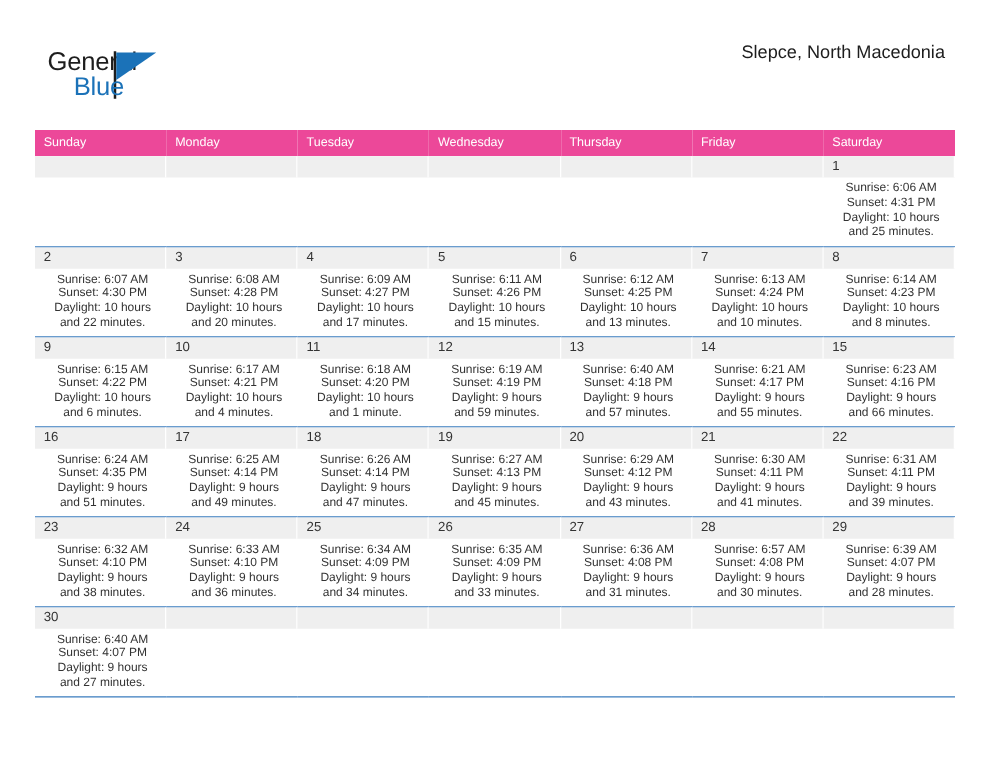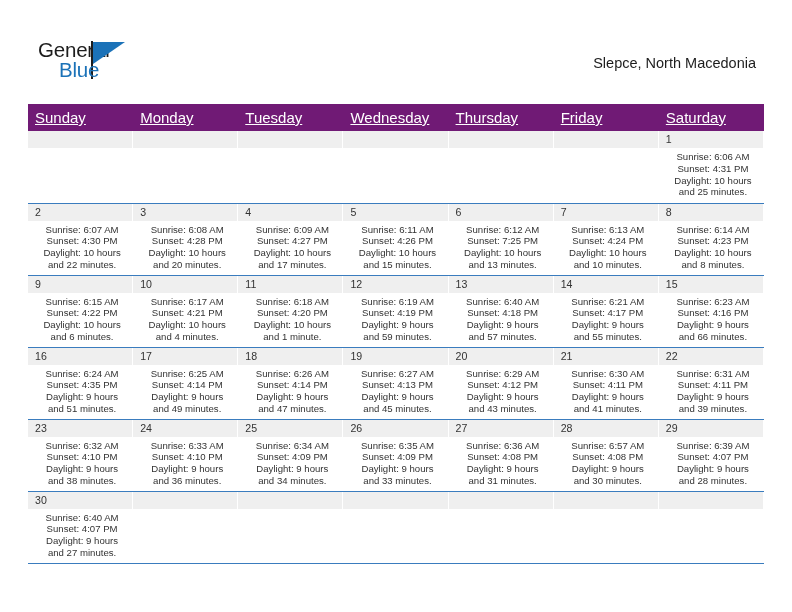--- a/index.html
+++ b/index.html
@@ -84,44 +84,43 @@
     font-weight: normal;
     color: #1d1d1d;
     line-height: 34px;
     white-space: nowrap;
   }
   .location {
     font-size: 14.5px;
     font-weight: normal;
     color: #1d1d1d;
     line-height: 22px;
-    margin-top: 22px;
+    margin-top: 1px;
     white-space: nowrap;
   }
 
   
   .calendar {
     position: absolute;
     left: 28px;
     top: 104px;
     width: 736px;
     border-collapse: collapse;
     table-layout: fixed;
   }
   .calendar th {
-    background: #701a75;
+    background: #ec4899;
     color: #ffffff;
-    font-size: 15px;
+    font-size: 10px;
     font-weight: normal;
     text-align: left;
     padding: 5px 0 5px 7px;
     height: 19px;
     box-sizing: border-box;
     border: none;
-    text-decoration: underline;
   }
   .calendar td {
     vertical-align: top;
     padding: 0;
     border: none;
     border-bottom: 1.4px solid #3a7cbe;
     height: 72px;
     box-sizing: border-box;
     background: #ffffff;
   }
@@ -283,21 +282,21 @@
                 <div class="cell-line">Daylight: 10 hours</div>
                 <div class="cell-line">and 15 minutes.</div>
               </div>
             </div>
           </td>
           <td>
             <div class="cell-inner">
               <div class="daynum-band">6</div>
               <div class="cell-body">
                 <div class="cell-line">Sunrise: 6:12 AM</div>
-                <div class="cell-line">Sunset: 7:25 PM</div>
+                <div class="cell-line">Sunset: 4:25 PM</div>
                 <div class="cell-line">Daylight: 10 hours</div>
                 <div class="cell-line">and 13 minutes.</div>
               </div>
             </div>
           </td>
           <td>
             <div class="cell-inner">
               <div class="daynum-band">7</div>
               <div class="cell-body">
                 <div class="cell-line">Sunrise: 6:13 AM</div>

